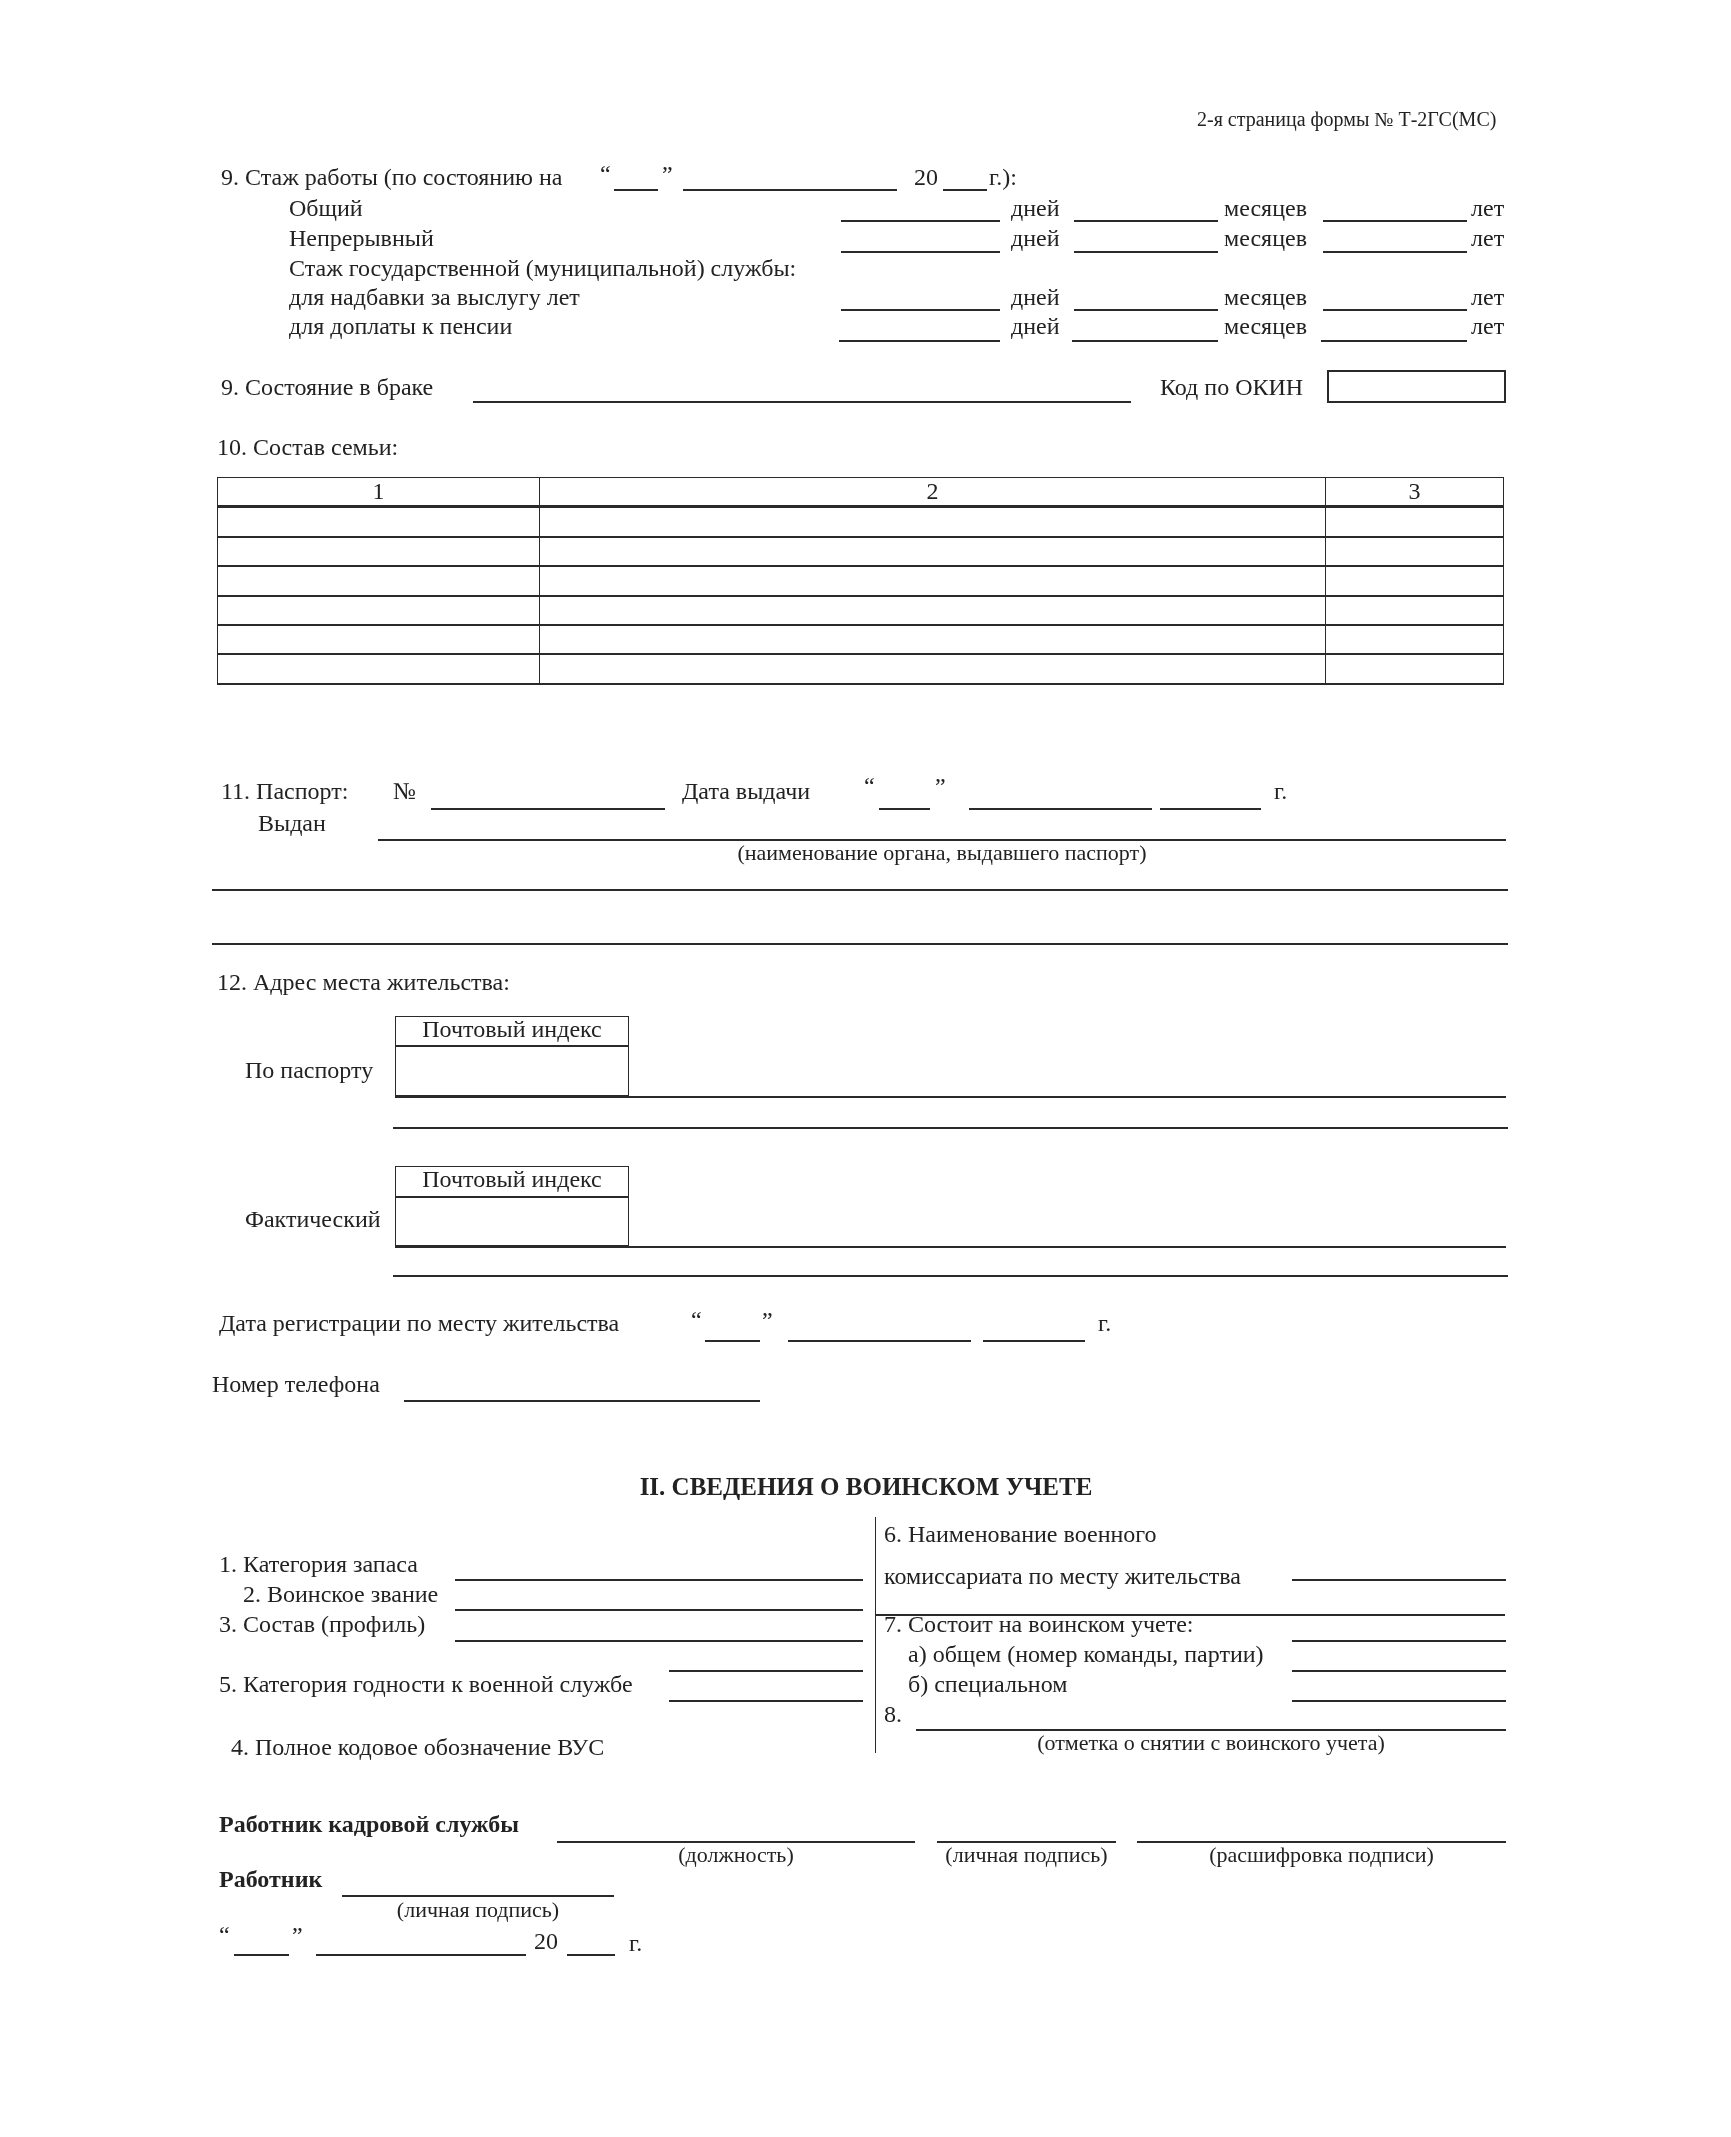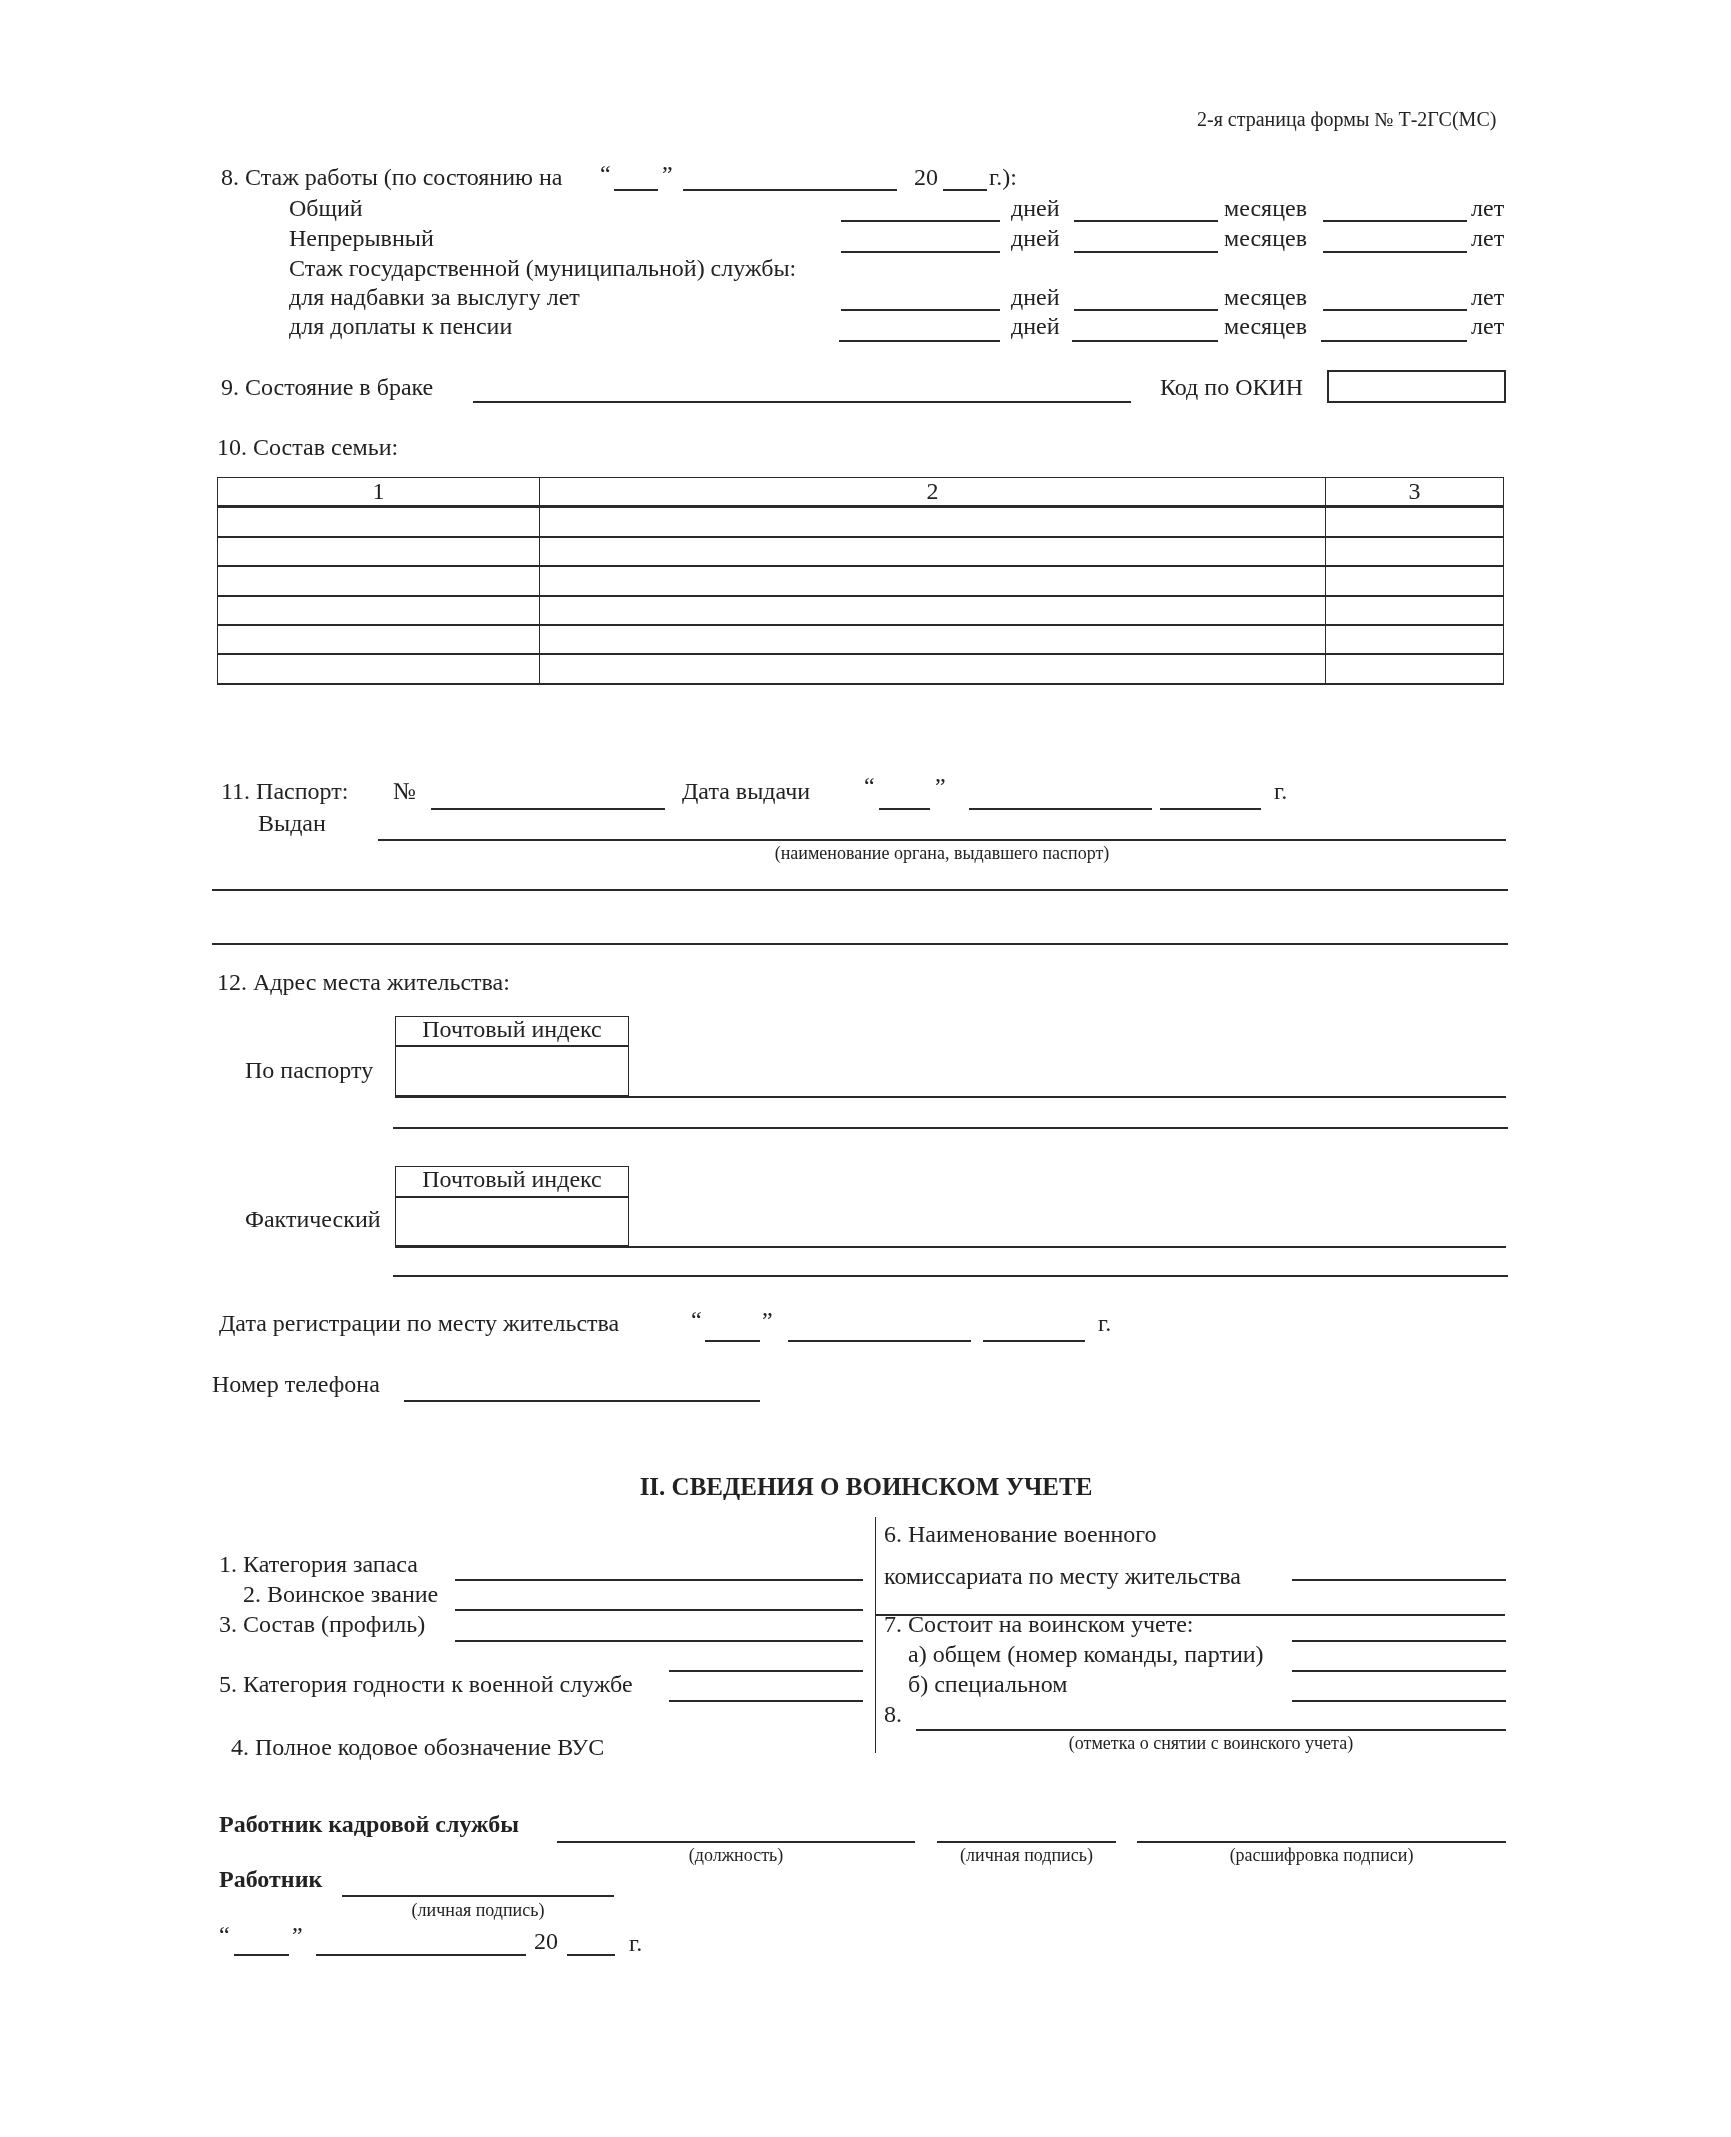--- a/index.html
+++ b/index.html
@@ -1,39 +1,39 @@
 <!DOCTYPE html>
 <html style="font-size:14.6px"><head>
 <meta charset="utf-8">
 <style>
   html, body { margin:0; padding:0; background:#ffffff; }
   body { width:1732px; height:2137px; position:relative; overflow:hidden;
          font-family:"Liberation Serif", "DejaVu Serif", serif; color:#222; }
   .abs { position:absolute; white-space:nowrap; }
   .t { font-size:24px; line-height:27.4px; }
-  .s { font-size:18px; line-height:22px; }
+  .s { font-size:22px; line-height:22px; }
   .line { position:absolute; height:0; border-top:2.3px solid #2a2a2a; }
   .thick { border-top-width:2.7px; }
   .vline { position:absolute; width:0; border-left:1.8px solid #2a2a2a; }
   .box { position:absolute; border:2.3px solid #2a2a2a; box-sizing:border-box; }
   table.fam { position:absolute; left:217px; top:477px; width:1287px; border-collapse:collapse; }
   table.fam td, table.fam th { border:1.8px solid #2a2a2a; font-weight:normal; font-size:24px; line-height:27.4px; text-align:center; padding:0; }
   table.fam tr.hdr th { height:57px; }
   table.fam tr.num td { height:27.4px; border-bottom-width:3.7px; }
   table.fam tr.row td { height:27.4px; border-bottom-width:2.7px; }
   .bold { font-weight:bold; }
   .center { text-align:center; }
   .inputline { position:absolute; height:25.6px; border-bottom:2.3px solid #2a2a2a; background:transparent; }
 </style>
 </head>
 <body>
 
 <div class="abs t" style="left:1197px; top:106px; font-size:20px;">2-я страница формы № Т-2ГС(МС)</div>
 
-<div class="abs t" style="left:221px; top:164px;">8. Стаж работы (по состоянию на</div>
+<div class="abs t" style="left:221px; top:164px;">9. Стаж работы (по состоянию на</div>
 <div class="abs t" style="left:600px; top:161px;">“</div>
 <div class="inputline" style="left:614px; top:163px; width:44px;"></div>
 <div class="abs t" style="left:662px; top:161px;">”</div>
 <div class="inputline" style="left:683px; top:163px; width:214px;"></div>
 <div class="abs t" style="left:914px; top:164px;">20</div>
 <div class="inputline" style="left:943px; top:163px; width:44px;"></div>
 <div class="abs t" style="left:989px; top:164px;">г.):</div>
 
 <div class="abs t" style="left:289px; top:195px;">Общий</div>
 <div class="inputline" style="left:841px; top:194px; width:159px;"></div>

